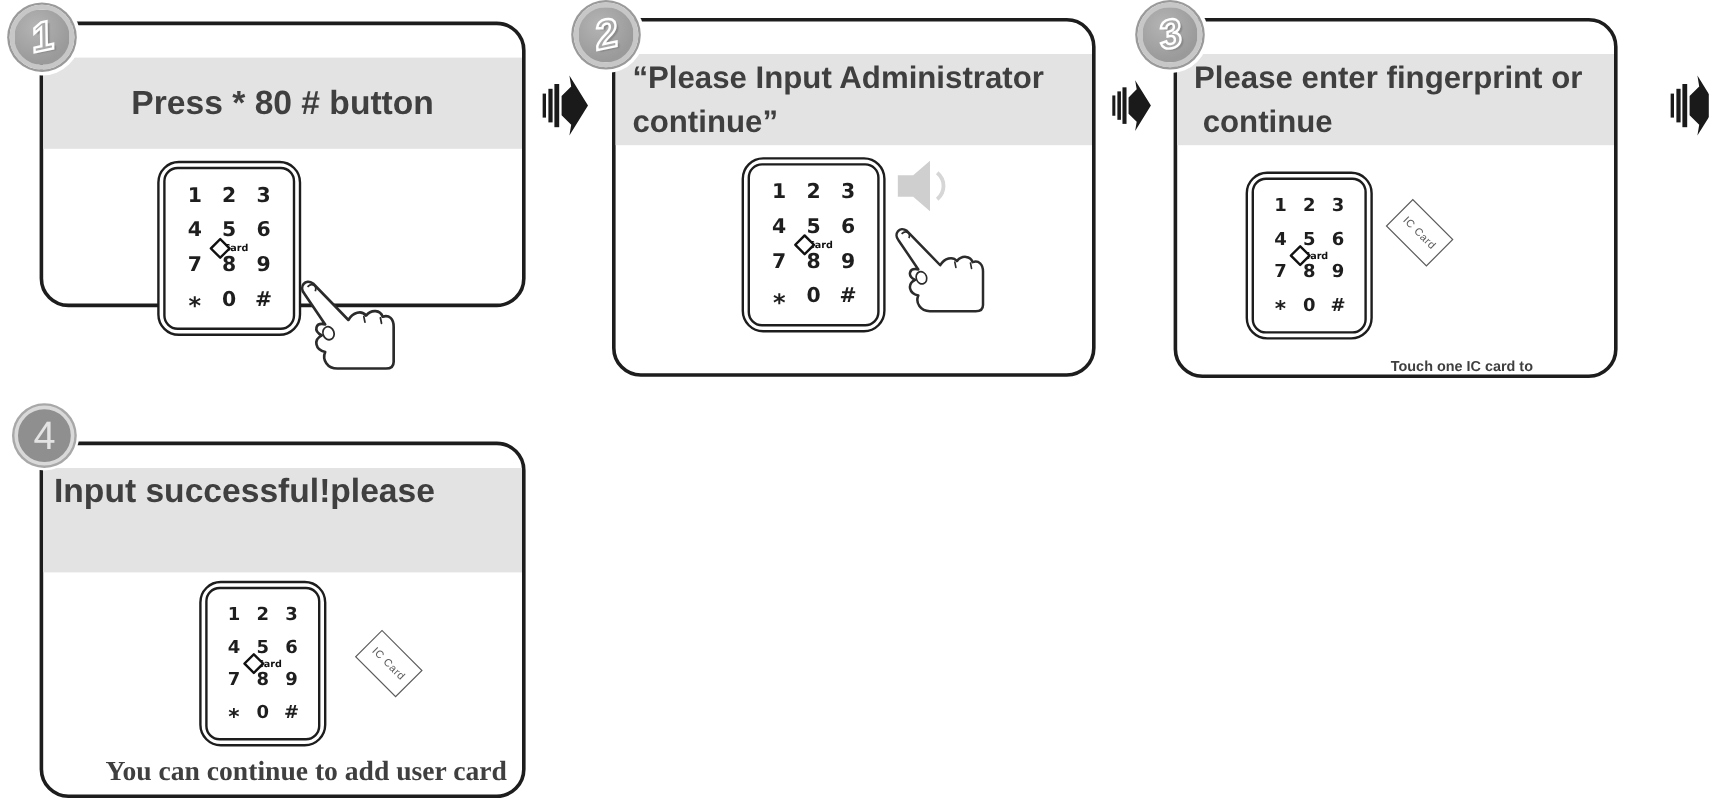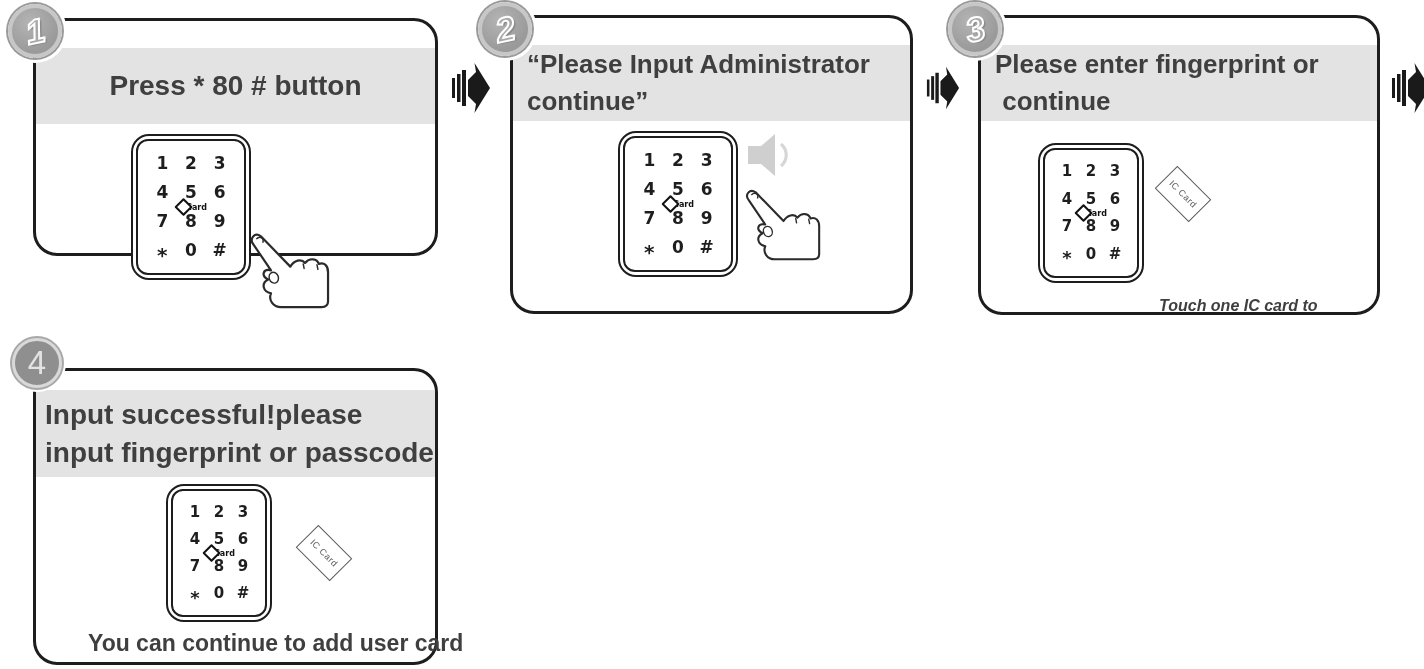--- a/index.html
+++ b/index.html
@@ -84,22 +84,22 @@
   
   .ic-card{
     position:absolute;width:48px;height:32px;background:#fff;
     border:1.5px solid #5c5c5c;transform:rotate(45deg);
     display:flex;align-items:center;justify-content:center;box-sizing:border-box;
   }
   .ic-card .ic-label{font-size:9px;color:#5c5c5c;letter-spacing:.5px;white-space:nowrap;}
 
   
   .caption{position:absolute;font-weight:700;color:#3f3f3f;white-space:pre;}
-  .caption-sm{font-size:16px;line-height:29px;font-style:italic;}
-  .caption-lg{font-size:23px;line-height:28px;}
+  .caption-sm{font-size:12px;line-height:29px;}
+  .caption-lg{font-size:23px;line-height:28px;font-family:Liberation Serif, serif;}
 
   
   .arrow-icon,.speaker-icon,.hand-icon{position:absolute;}
 </style>
 </head>
 <body>
 
 <div class="canvas">
 
   <section class="panel" style="left:33px;top:18px;width:405px;height:238px;">
@@ -184,21 +184,21 @@
     <span class="num">2</span>
   </div>
 
   <svg class="arrow-icon" style="left:926px;top:66px;" width="34" height="44" viewBox="0 0 38 52">
     <rect x="0" y="16" width="3" height="20" fill="#1a1a1a"></rect>
     <rect x="5" y="12" width="3.5" height="28" fill="#1a1a1a"></rect>
     <rect x="10" y="8" width="4" height="36" fill="#1a1a1a"></rect>
     <path d="M16 18 L24 10 L22.5 1 L38 26 L22.5 51 L24 42 L16 34 Z" fill="#1a1a1a"></path>
   </svg>
 
-  <section class="panel" style="left:978px;top:15px;width:402px;height:300px;">
+  <section class="panel" style="left:978px;top:15px;width:370px;height:300px;">
     <div class="band pad14" style="top:27px;height:76px;">
       <span class="title-line t26">Please enter fingerprint or</span>
       <span class="title-line t26"> continue</span>
     </div>
     <div class="keypad keypad-sm" style="left:57px;top:125px;width:106px;height:140px;">
       <div class="keypad-frame">
           <span class="key">1</span>
           <span class="key">2</span>
           <span class="key">3</span>
           <span class="key">4</span>
@@ -228,23 +228,22 @@
   </div>
 
   <svg class="arrow-icon" style="left:1392px;top:62px;" width="38" height="52" viewBox="0 0 38 52">
     <rect x="0" y="16" width="3" height="20" fill="#1a1a1a"></rect>
     <rect x="5" y="12" width="3.5" height="28" fill="#1a1a1a"></rect>
     <rect x="10" y="8" width="4" height="36" fill="#1a1a1a"></rect>
     <path d="M16 18 L24 10 L22.5 1 L38 26 L22.5 51 L24 42 L16 34 Z" fill="#1a1a1a"></path>
   </svg>
 
   <section class="panel" style="left:33px;top:368px;width:405px;height:297px;">
-    <div class="band pad7" style="top:19px;height:87px;">
+    <div class="band pad7" style="top:19px;height:87px;justify-content:space-between;">
       <span class="title-line t28">Input successful!please</span>
-      <span class="title-line t28">input fingerprint or passcode</span>
     </div>
     <div class="keypad keypad-sm" style="left:130px;top:113px;width:106px;height:138px;">
       <div class="keypad-frame">
           <span class="key">1</span>
           <span class="key">2</span>
           <span class="key">3</span>
           <span class="key">4</span>
           <span class="key">5</span>
           <span class="key">6</span>
           <span class="key">7</span>

